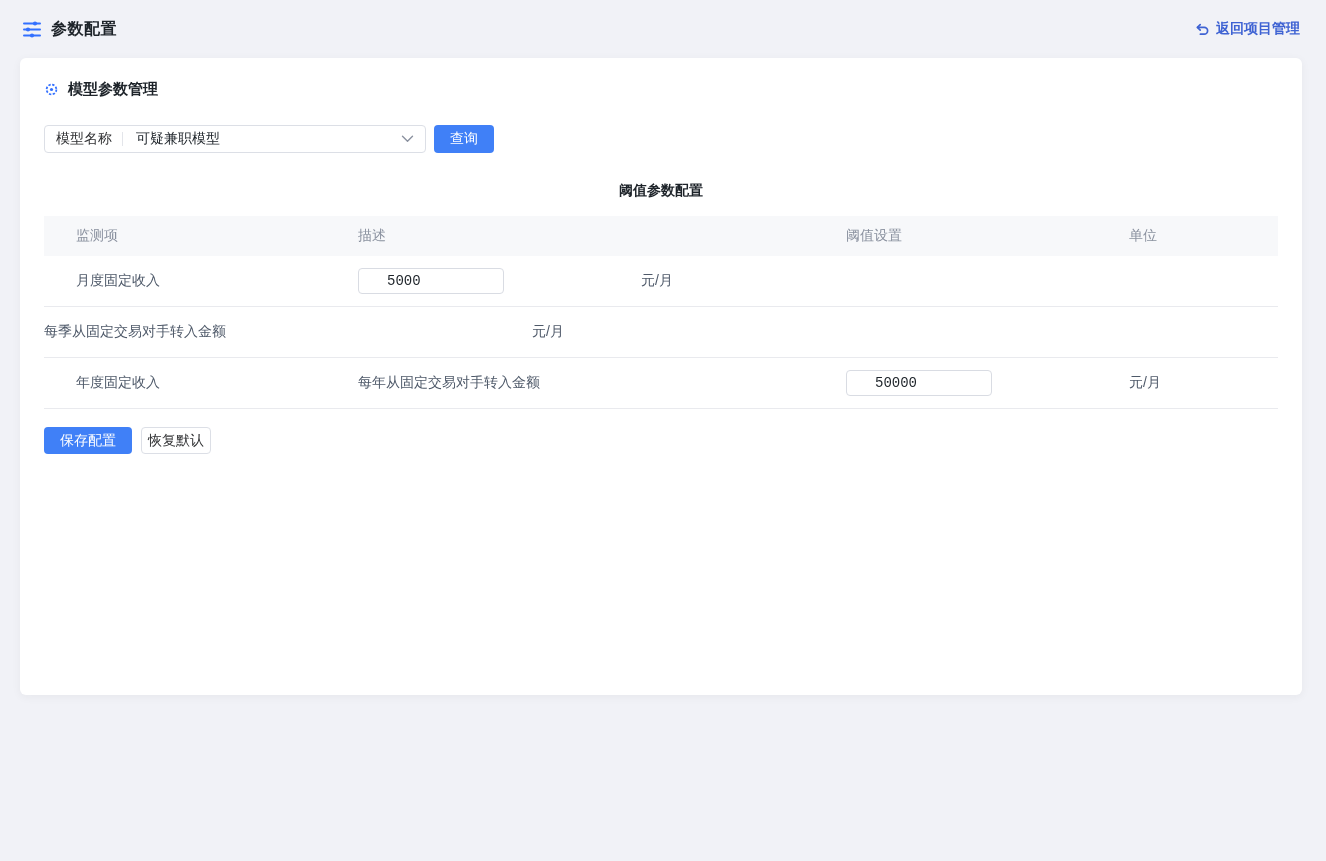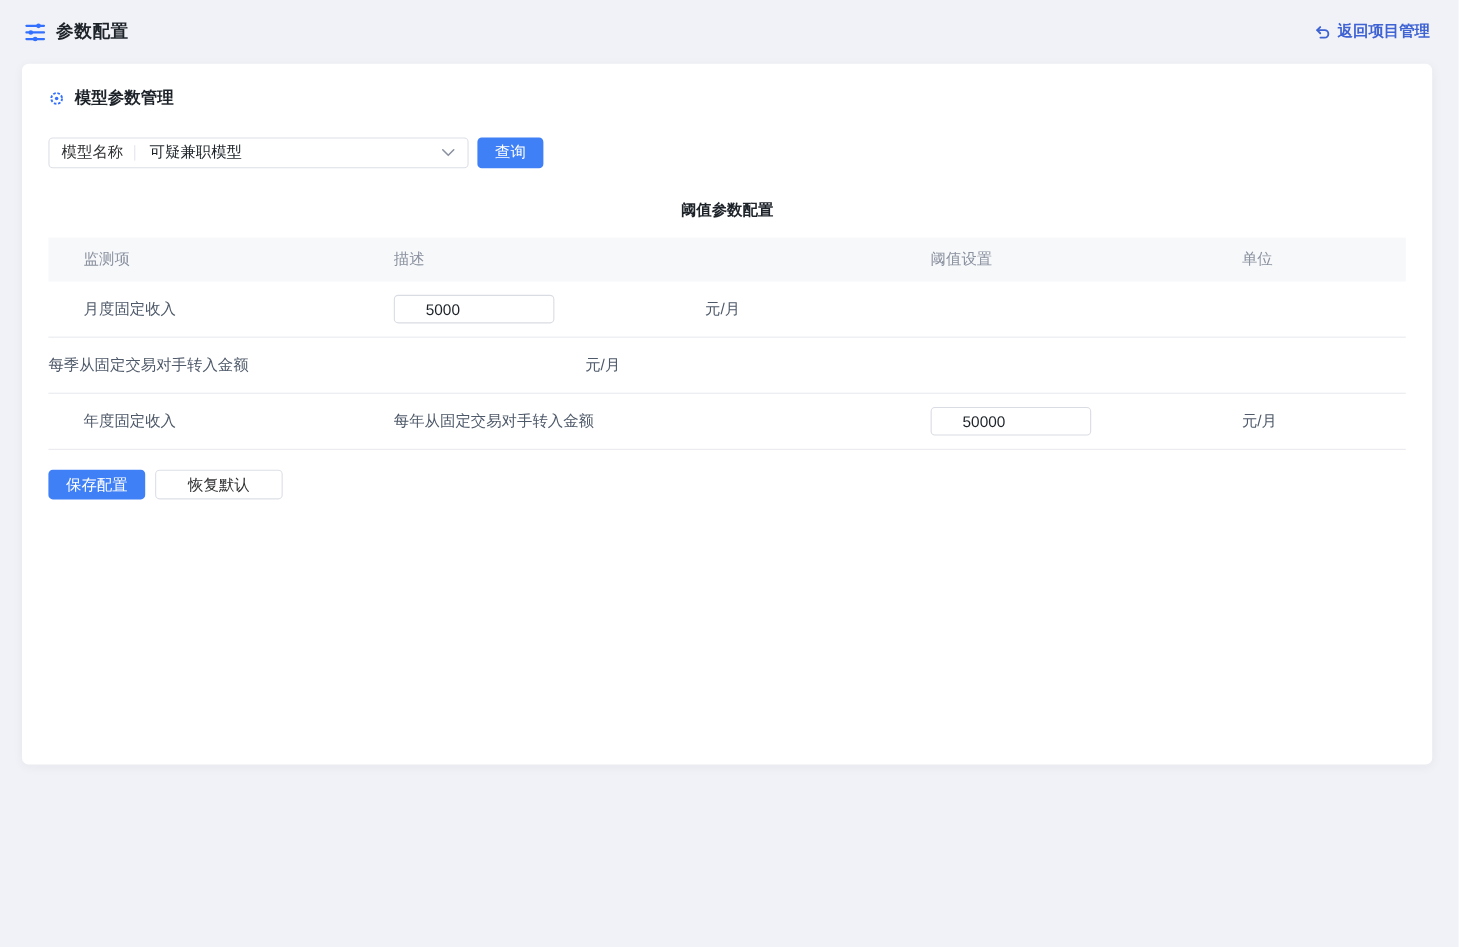--- a/index.html
+++ b/index.html
@@ -49,35 +49,35 @@
   .select-chevron { margin-right:11px; display:flex; }
   .btn {
     height:28px; border:none; border-radius:4px;
     font-size:14px; font-family:inherit; cursor:pointer;
     display:inline-flex; align-items:center; justify-content:center;
   }
   .btn-primary { background:#4080f7; color:#fff; padding:0 16px; }
   .btn-search { margin-left:8px; width:60px; }
   .btn-plain {
     background:#fff; color:#303133;
-    border:1px solid #dcdfe6; padding:0 29px;
+    border:1px solid #dcdfe6; padding:0 6px;
   }
   
   .threshold-title { font-size:14px; font-weight:bold; color:#1d2329; margin-bottom:16px;text-align:center; }
   .t-header {
     display:flex; align-items:center; height:40px;
     background:#f7f8fa; color:#8a919f; font-size:14px;
   }
   .t-row {
     display:flex; align-items:center; height:51px;
     border-bottom:1px solid #e9eaee; color:#4e5969; font-size:14px;
   }
   .c1 { width:314px; padding-left:32px; }
   .c2 { width:488px; }
-  .c3 { width:283px; }
+  .c3 { width:283px;font-family:Liberation Mono, monospace; }
   .c4 { flex:1; }
   .value-input {
     width:146px; height:26px;
     border:1px solid #d9dce3; border-radius:4px;
     padding:0 28px; font-size:14px; font-family:inherit; color:#1d2329;
     outline:none; background:#fff;
   }
   
   .actions { margin-top:18px; display:flex; align-items:center; }
   .btn-save { height:27px; }

